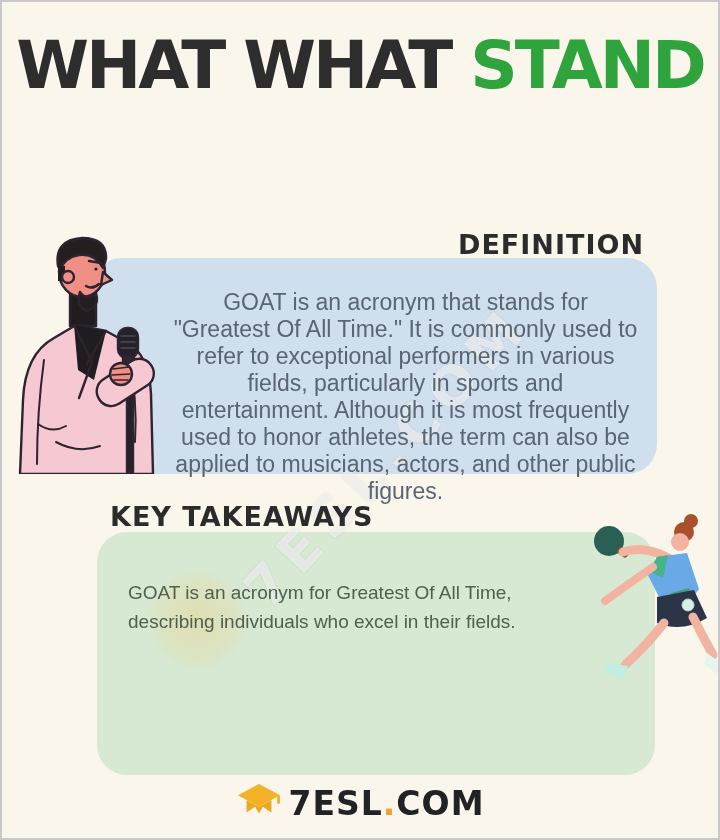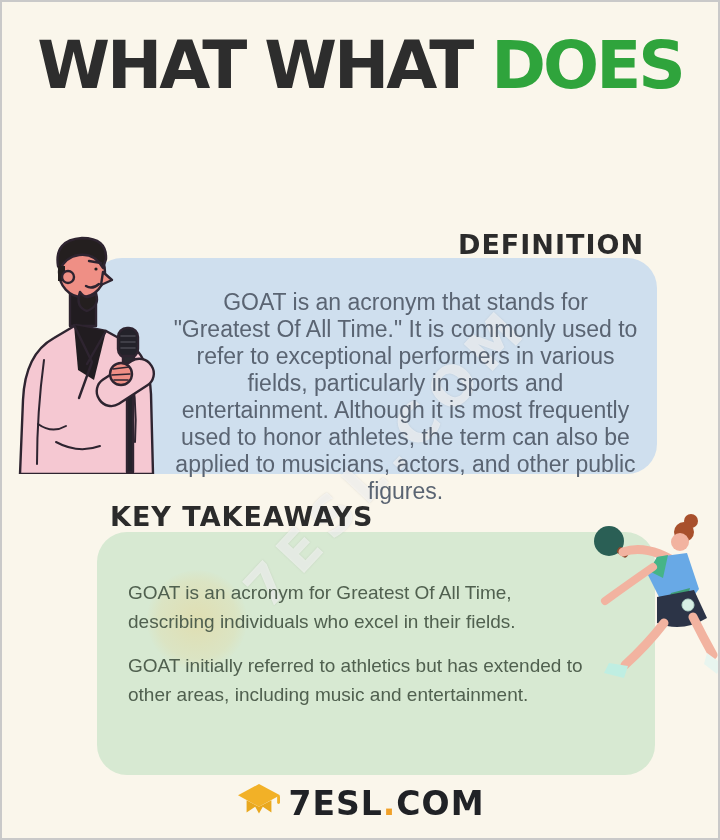--- a/index.html
+++ b/index.html
@@ -93,36 +93,35 @@
     color:#202226;
   }
   .brand-text .dot{color:#F0A028;}
 </style>
 </head>
 <body>
 
 <div class="page">
 
   <div class="title">
-    <div><span>WHAT WHAT </span><span class="goat">DOES</span></div>
+    <div><span>WHAT WHAT </span><span class="goat">STAND</span></div>
   </div>
 
   <div class="card def-card"></div>
   <div class="card kt-card"></div>
 
   <div class="watermark-blob"></div>
   <div class="watermark">7ESL.COM</div>
 
   <div class="sec-heading def-heading">DEFINITION</div>
   <div class="sec-heading kt-heading">KEY TAKEAWAYS</div>
 
   <div class="def-text">GOAT is an acronym that stands for "Greatest Of All Time." It is commonly used to refer to exceptional performers in various fields, particularly in sports and entertainment. Although it is most frequently used to honor athletes, the term can also be applied to musicians, actors, and other public figures.</div>
   <div class="kt-text">
     <p>GOAT is an acronym for Greatest Of All Time, describing individuals who excel in their fields.</p>
-    <p>GOAT initially referred to athletics but has extended to other areas, including music and entertainment.</p>
   </div>
 
   <svg class="speaker" viewBox="0 0 168 246" aria-hidden="true">
     <g stroke="#2E2430" stroke-width="2.4" stroke-linejoin="round" stroke-linecap="round">
 
       <rect x="62" y="60" width="26" height="38" fill="#211C20"></rect>
 
       <path d="M12 246 L15 172 Q17 126 46 110 L68 97 L98 103 L120 115 Q141 127 143 166 L145 246 Z" fill="#F5C8D2"></path>
 
       <path d="M66 97 L98 103 L86 152 L70 142 Z" fill="#211C20" stroke="none"></path>

